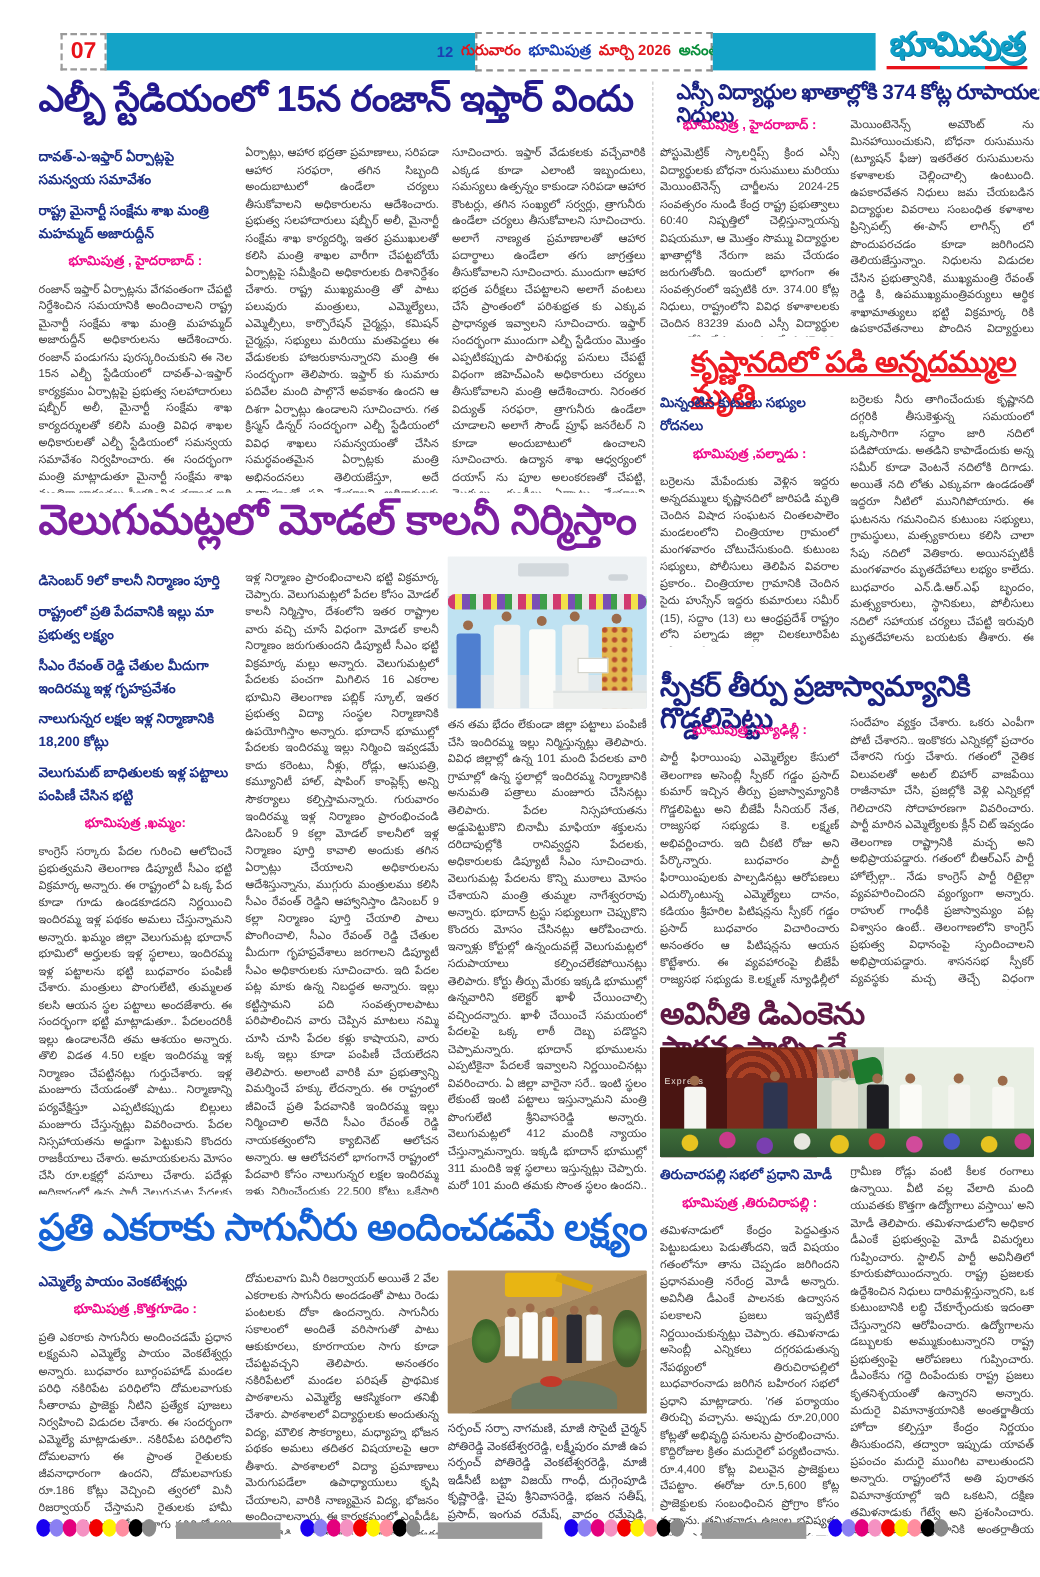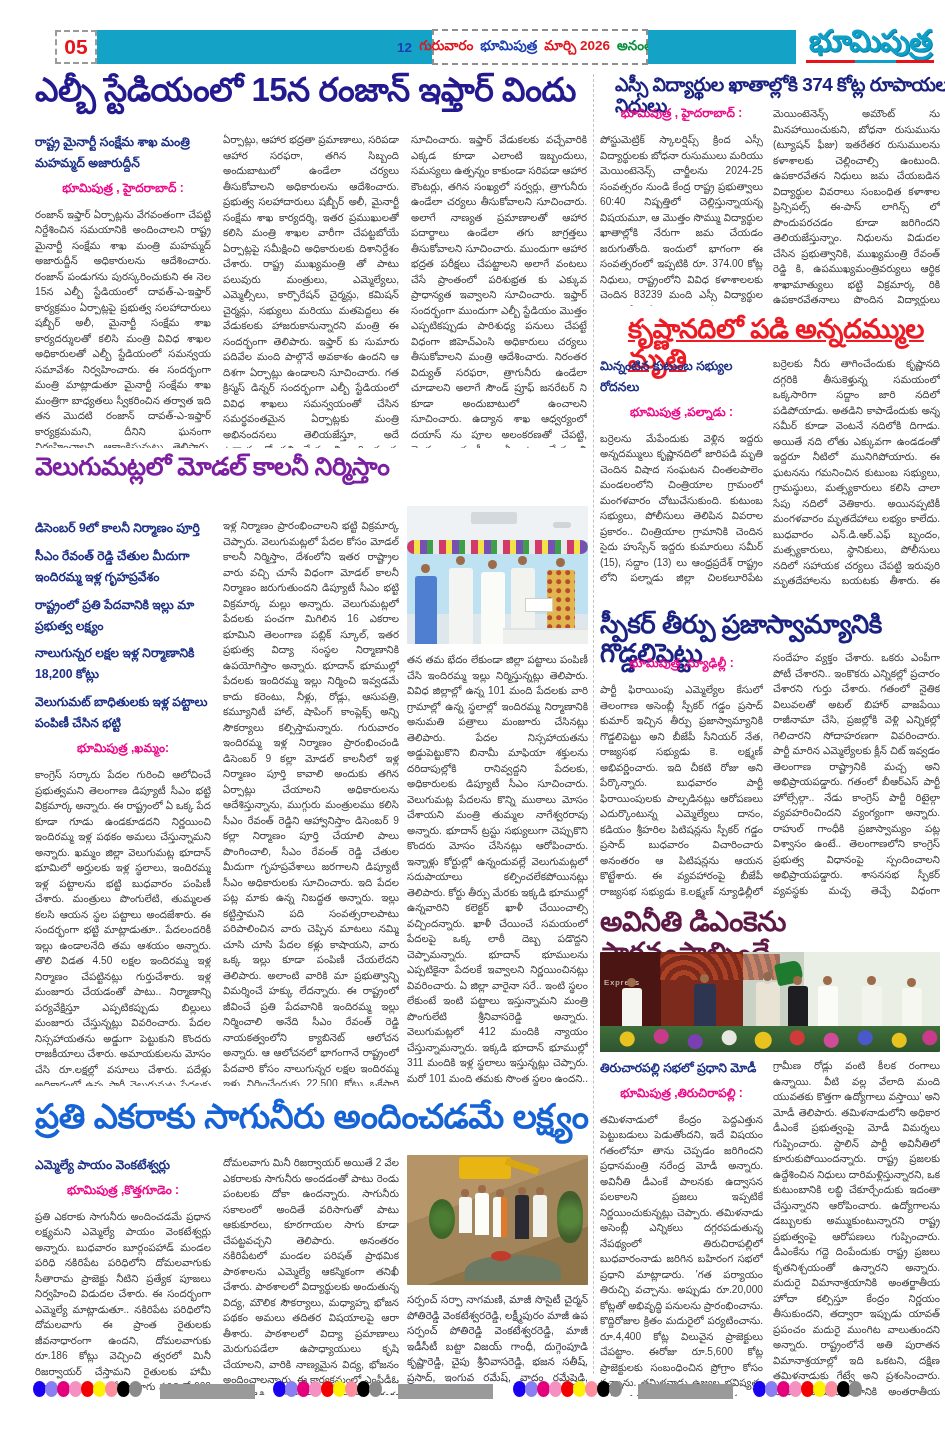--- a/index.html
+++ b/index.html
@@ -38,51 +38,52 @@
   
   .dotgroup{position:absolute;top:1381px;display:flex;}
   .dot{display:inline-block;width:13px;height:16px;border-radius:50%;margin-right:-1px;}
   .graybar{position:absolute;top:1384px;height:15px;background:#9a9a9a;}
 </style>
 </head>
 <body>
 
 <div class="sheet">
 
-  <div class="abs pageno">05</div>
+  <div class="abs pageno">07</div>
   <div class="abs tealbar" style="left:97px;width:335px;"></div>
   <div class="abs datebox">
     <span style="color:#1b3fb3;">12</span>
     <span style="color:#e0161d;">గురువారం</span>
     <span style="color:#1b3fb3;">భూమిపుత్ర</span>
     <span style="color:#e0161d;">మార్చి 2026</span>
     <span style="color:#0a8f3c;">అనంతపురం</span>
   </div>
   <div class="abs tealbar" style="left:648px;width:148px;"></div>
   <div class="abs masthead">భూమిపుత్ర</div>
   <div class="abs mast-underline"></div>
 
   <div class="abs vsep" style="left:593px;top:74px;height:1300px;"></div>
 
   <div class="abs headline h-navy" style="left:35px;top:72px;width:555px;font-size:33px;">ఎల్బీ స్టేడియంలో 15న రంజాన్ ఇఫ్తార్ విందు</div>
 
   <div class="col" style="left:35px;top:132px;width:176px;height:316px;">
+    <div class="subhead">దావత్-ఎ-ఇఫ్తార్ ఏర్పాట్లపై సమన్వయ సమావేశం</div>
     <div class="subhead">రాష్ట్ర మైనార్టీ సంక్షేమ శాఖ మంత్రి మహమ్మద్ అజారుద్దీన్</div>
     <div class="byline">భూమిపుత్ర , హైదరాబాద్ :</div>
     <div class="body-text">రంజాన్ ఇఫ్తార్ ఏర్పాట్లను వేగవంతంగా చేపట్టి నిర్దేశించిన సమయానికి అందించాలని రాష్ట్ర మైనార్టీ సంక్షేమ శాఖ మంత్రి మహమ్మద్ అజారుద్దీన్ అధికారులను ఆదేశించారు. రంజాన్ పండుగను పురస్కరించుకుని ఈ నెల 15న ఎల్బీ స్టేడియంలో దావత్-ఎ-ఇఫ్తార్ కార్యక్రమం ఏర్పాట్లపై ప్రభుత్వ సలహాదారులు షబ్బీర్ అలీ, మైనార్టీ సంక్షేమ శాఖ కార్యదర్శులతో కలిసి మంత్రి వివిధ శాఖల అధికారులతో ఎల్బీ స్టేడియంలో సమన్వయ సమావేశం నిర్వహించారు. ఈ సందర్భంగా మంత్రి మాట్లాడుతూ మైనార్టీ సంక్షేమ శాఖ మంత్రిగా బాధ్యతలు స్వీకరించిన తర్వాత ఇది తన మొదటి రంజాన్ దావత్-ఎ-ఇఫ్తార్ కార్యక్రమమని, దీనిని ఘనంగా నిర్వహించాలని ఆకాంక్షిస్తున్నట్లు తెలిపారు. కార్యక్రమాన్ని విజయవంతంగా నిర్వహించేందుకు అన్ని శాఖలు పరస్పర సహకారం, సమన్వయంతో కలిసి పని చేయాలని సూచించారు. కార్యక్రమానికి భద్రతా</div>
   </div>
   <div class="col body-text" style="left:223px;top:132px;width:176px;height:316px;">ఏర్పాట్లు, ఆహార భద్రతా ప్రమాణాలు, సరిపడా ఆహార సరఫరా, తగిన సిబ్బంది అందుబాటులో ఉండేలా చర్యలు తీసుకోవాలని అధికారులను ఆదేశించారు. ప్రభుత్వ సలహాదారులు షబ్బీర్ అలీ, మైనార్టీ సంక్షేమ శాఖ కార్యదర్శి, ఇతర ప్రముఖులతో కలిసి మంత్రి శాఖల వారీగా చేపట్టబోయే ఏర్పాట్లపై సమీక్షించి అధికారులకు దిశానిర్దేశం చేశారు. రాష్ట్ర ముఖ్యమంత్రి తో పాటు పలువురు మంత్రులు, ఎమ్మెల్యేలు, ఎమ్మెల్సీలు, కార్పొరేషన్ చైర్మన్లు, కమిషన్ చైర్మన్లు, సభ్యులు మరియు మతపెద్దలు ఈ వేడుకలకు హాజరుకానున్నారని మంత్రి ఈ సందర్భంగా తెలిపారు. ఇఫ్తార్ కు సుమారు పదివేల మంది పాల్గొనే అవకాశం ఉందని ఆ దిశగా ఏర్పాట్లు ఉండాలని సూచించారు. గత క్రిస్మస్ డిన్నర్ సందర్భంగా ఎల్బీ స్టేడియంలో వివిధ శాఖలు సమన్వయంతో చేసిన సమర్థవంతమైన ఏర్పాట్లకు మంత్రి అభినందనలు తెలియజేస్తూ, అదే ఉత్సాహంతో పని చేయాలని అధికారులకు సూచించారు. పోలీస్ శాఖ ట్రాఫిక్ నియంత్రణ, భద్రత, పార్కింగ్ సౌకర్యం, ట్రాఫిక్ మళ్లింపు చర్యలను సమర్థవంతంగా అమలు చేయాలని ఆదేశించారు.</div>
   <div class="col body-text" style="left:411px;top:132px;width:176px;height:316px;">సూచించారు. ఇఫ్తార్ వేడుకలకు వచ్చేవారికి ఎక్కడ కూడా ఎలాంటి ఇబ్బందులు, సమస్యలు ఉత్పన్నం కాకుండా సరిపడా ఆహార కౌంటర్లు, తగిన సంఖ్యలో సర్వర్లు, త్రాగునీరు ఉండేలా చర్యలు తీసుకోవాలని సూచించారు. అలాగే నాణ్యత ప్రమాణాలతో ఆహార పదార్థాలు ఉండేలా తగు జాగ్రత్తలు తీసుకోవాలని సూచించారు. ముందుగా ఆహార భద్రత పరీక్షలు చేపట్టాలని అలాగే వంటలు చేసే ప్రాంతంలో పరిశుభ్రత కు ఎక్కువ ప్రాధాన్యత ఇవ్వాలని సూచించారు. ఇఫ్తార్ సందర్భంగా ముందుగా ఎల్బీ స్టేడియం మొత్తం ఎప్పటికప్పుడు పారిశుధ్య పనులు చేపట్టే విధంగా జిహెచ్ఎంసి అధికారులు చర్యలు తీసుకోవాలని మంత్రి ఆదేశించారు. నిరంతర విద్యుత్ సరఫరా, త్రాగునీరు ఉండేలా చూడాలని అలాగే సౌండ్ ప్రూఫ్ జనరేటర్ ని కూడా అందుబాటులో ఉంచాలని సూచించారు. ఉద్యాన శాఖ ఆధ్వర్యంలో దయాస్ ను పూల అలంకరణతో చేపట్టి, మొక్కలు, కుండీలు ఏర్పాటు చేయాలని సూచించారు. సమాచార శాఖ ద్వారా ఎల్ఈడి స్క్రీన్లు ఏర్పాటు చేయడంతో పాటు కార్యక్రమానికి ప్రత్యక్ష ప్రసారం నిర్వహించాలని సూచించారు.</div>
 
-  <div class="abs headline h-purple" style="left:35px;top:452px;width:555px;font-size:25px;">వెలుగుమట్లలో మోడల్ కాలనీ నిర్మిస్తాం</div>
+  <div class="abs headline h-purple" style="left:35px;top:452px;width:555px;font-size:38px;">వెలుగుమట్లలో మోడల్ కాలనీ నిర్మిస్తాం</div>
 
   <div class="col" style="left:35px;top:518px;width:176px;height:568px;">
     <div class="subhead">డిసెంబర్ 9లో కాలనీ నిర్మాణం పూర్తి</div>
+    <div class="subhead">రాష్ట్రంలో ప్రతి పేదవానికి ఇల్లు మా ప్రభుత్వ లక్ష్యం</div>
     <div class="subhead">సీఎం రేవంత్ రెడ్డి చేతుల మీదుగా ఇందిరమ్మ ఇళ్ల గృహప్రవేశం</div>
-    <div class="subhead">రాష్ట్రంలో ప్రతి పేదవానికి ఇల్లు మా ప్రభుత్వ లక్ష్యం</div>
     <div class="subhead">నాలుగున్నర లక్షల ఇళ్ల నిర్మాణానికి 18,200 కోట్లు</div>
     <div class="subhead">వెలుగుమట్ బాధితులకు ఇళ్ల పట్టాలు పంపిణీ చేసిన భట్టి</div>
     <div class="byline">భూమిపుత్ర ,ఖమ్మం:</div>
     <div class="body-text">కాంగ్రెస్ సర్కారు పేదల గురించి ఆలోచించే ప్రభుత్వమని తెలంగాణ డిప్యూటీ సీఎం భట్టి విక్రమార్క అన్నారు. ఈ రాష్ట్రంలో ఏ ఒక్క పేద కూడా గూడు ఉండకూడదని నిర్ణయించి ఇందిరమ్మ ఇళ్ల పథకం అమలు చేస్తున్నామని అన్నారు. ఖమ్మం జిల్లా వెలుగుమట్ల భూదాన్ భూమిలో అర్హులకు ఇళ్ల స్థలాలు, ఇందిరమ్మ ఇళ్ల పట్టాలను భట్టి బుధవారం పంపిణీ చేశారు. మంత్రులు పొంగులేటి, తుమ్మలత కలసి ఆయన స్థల పట్టాలు అందజేశారు. ఈ సందర్భంగా భట్టి మాట్లాడుతూ.. పేదలందరికీ ఇల్లు ఉండాలనేది తమ ఆశయం అన్నారు. తొలి విడత 4.50 లక్షల ఇందిరమ్మ ఇళ్ల నిర్మాణం చేపట్టినట్లు గుర్తుచేశారు. ఇళ్ల మంజూరు చేయడంతో పాటు.. నిర్మాణాన్ని పర్యవేక్షిస్తూ ఎప్పటికప్పుడు బిల్లులు మంజూరు చేస్తున్నట్లు వివరించారు. పేదల నిస్సహాయతను అడ్డుగా పెట్టుకుని కొందరు రాజకీయాలు చేశారు. అమాయకులను మోసం చేసి రూ.లక్షల్లో వసూలు చేశారు. పదేళ్లు అధికారంలో ఉన్న పార్టీ వెలుగుమట్ల పేదలకు నీరు, విద్యుత్ సౌకర్యం ఎందుకు కల్పించలేదని భట్టి ప్రశ్నించారు. ఇక్కడి పేదలను కొందరు మోసం చేస్తున్నారని కోర్టు చెప్పింది. మేం మానవీయ కోణంలో వెలుగుమట్ల పేదలకు న్యాయం చేస్తున్నాం. అర్హులకు స్థలంతో పాటు.. ఇంటి నిర్మాణం చేసి ఇస్తున్నాం. 412 మందిని అధికారికంగా గుర్తించి, పట్టాలు ఇచ్చి న్యాయం చేస్తున్నాం అన్నారు. ఇన్నాళ్లు వెలుగుమట్ల పేదలను ఎందరో వచ్చి బెదిరించారు. ఇకపై వీరిని ఎవరూ బెదిరించలేరు.. డబ్బు వసూలు చేయలేరు. ఇకపై వారు నిర్భయంగా బతకవచ్చు, పట్టాలు పొందిన వారు రేపటి నుంచే తమ</div>
   </div>
   <div class="col body-text" style="left:223px;top:518px;width:176px;height:568px;">ఇళ్ల నిర్మాణం ప్రారంభించాలని భట్టి విక్రమార్క చెప్పారు. వెలుగుమట్లలో పేదల కోసం మోడల్ కాలనీ నిర్మిస్తాం, దేశంలోని ఇతర రాష్ట్రాల వారు వచ్చి చూసే విధంగా మోడల్ కాలనీ నిర్మాణం జరుగుతుందని డిప్యూటీ సీఎం భట్టి విక్రమార్క మల్లు అన్నారు. వెలుగుమట్లలో పేదలకు పంచగా మిగిలిన 16 ఎకరాల భూమిని తెలంగాణ పబ్లిక్ స్కూల్, ఇతర ప్రభుత్వ విద్యా సంస్థల నిర్మాణానికి ఉపయోగిస్తాం అన్నారు. భూదాన్ భూముల్లో పేదలకు ఇందిరమ్మ ఇల్లు నిర్మించి ఇవ్వడమే కాదు కరెంటు, నీళ్లు, రోడ్లు, ఆసుపత్రి, కమ్యూనిటీ హాల్, షాపింగ్ కాంప్లెక్స్ అన్ని సౌకర్యాలు కల్పిస్తామన్నారు. గురువారం ఇందిరమ్మ ఇళ్ల నిర్మాణం ప్రారంభించండి డిసెంబర్ 9 కల్లా మోడల్ కాలనీలో ఇళ్ల నిర్మాణం పూర్తి కావాలి అందుకు తగిన ఏర్పాట్లు చేయాలని అధికారులను ఆదేశిస్తున్నాను, ముగ్గురు మంత్రులము కలిసి సీఎం రేవంత్ రెడ్డిని ఆహ్వానిస్తాం డిసెంబర్ 9 కల్లా నిర్మాణం పూర్తి చేయాలి పాలు పొంగించాలి, సీఎం రేవంత్ రెడ్డి చేతుల మీదుగా గృహప్రవేశాలు జరగాలని డిప్యూటీ సీఎం అధికారులకు సూచించారు. ఇది పేదల పట్ల మాకు ఉన్న నిబద్ధత అన్నారు. ఇల్లు కట్టిస్తామని పది సంవత్సరాలపాటు పరిపాలించిన వారు చెప్పిన మాటలు నమ్మి చూసి చూసి పేదల కళ్లు కాషాయని, వారు ఒక్క ఇల్లు కూడా పంపిణీ చేయలేదని తెలిపారు. అలాంటి వారికి మా ప్రభుత్వాన్ని విమర్శించే హక్కు లేదన్నారు. ఈ రాష్ట్రంలో జీవించే ప్రతి పేదవానికి ఇందిరమ్మ ఇల్లు నిర్మించాలి అనేది సీఎం రేవంత్ రెడ్డి నాయకత్వంలోని క్యాబినెట్ ఆలోచన అన్నారు. ఆ ఆలోచనలో భాగంగానే రాష్ట్రంలో పేదవారి కోసం నాలుగున్నర లక్షల ఇందిరమ్మ ఇళ్లు నిర్మించేందుకు 22,500 కోట్లు ఒకేసారి మంజూరు చేసి చేసే చరిత్రలోనే రికార్డు సృష్టించిన ప్రభుత్వం తమది అనే డిప్యూటీ సీఎం తెలిపారు.</div>
 
   <div class="photo" style="left:407px;top:506px;width:181px;height:138px;background:linear-gradient(180deg,#eef2f4 0 26%,#bfe2f2 26% 78%,#dde7ec 78%);">
     <div class="fig" style="left:64px;top:6px;width:46px;height:12px;background:#d3d9dd;border-radius:2px;"></div>
     <div class="fig" style="left:146px;top:16px;width:18px;height:6px;background:#cfd5d9;border-radius:3px;"></div>

